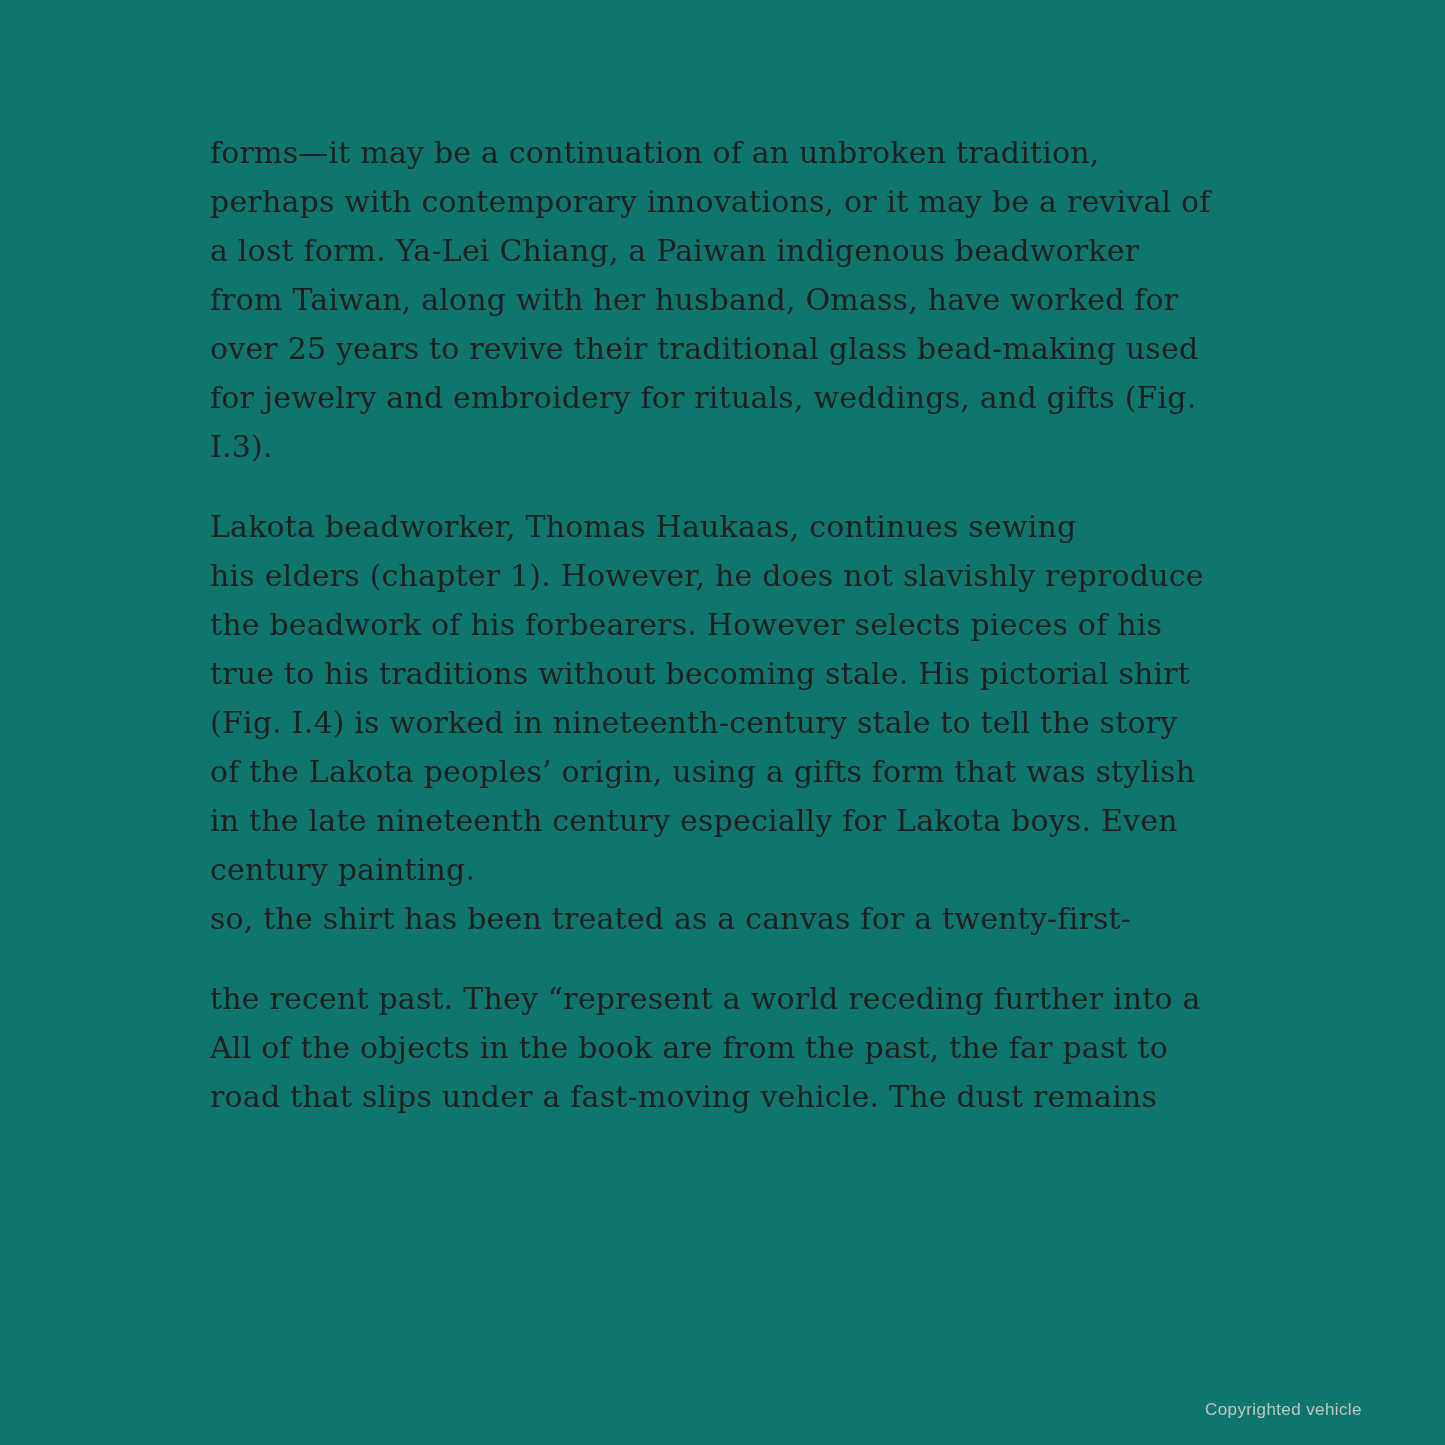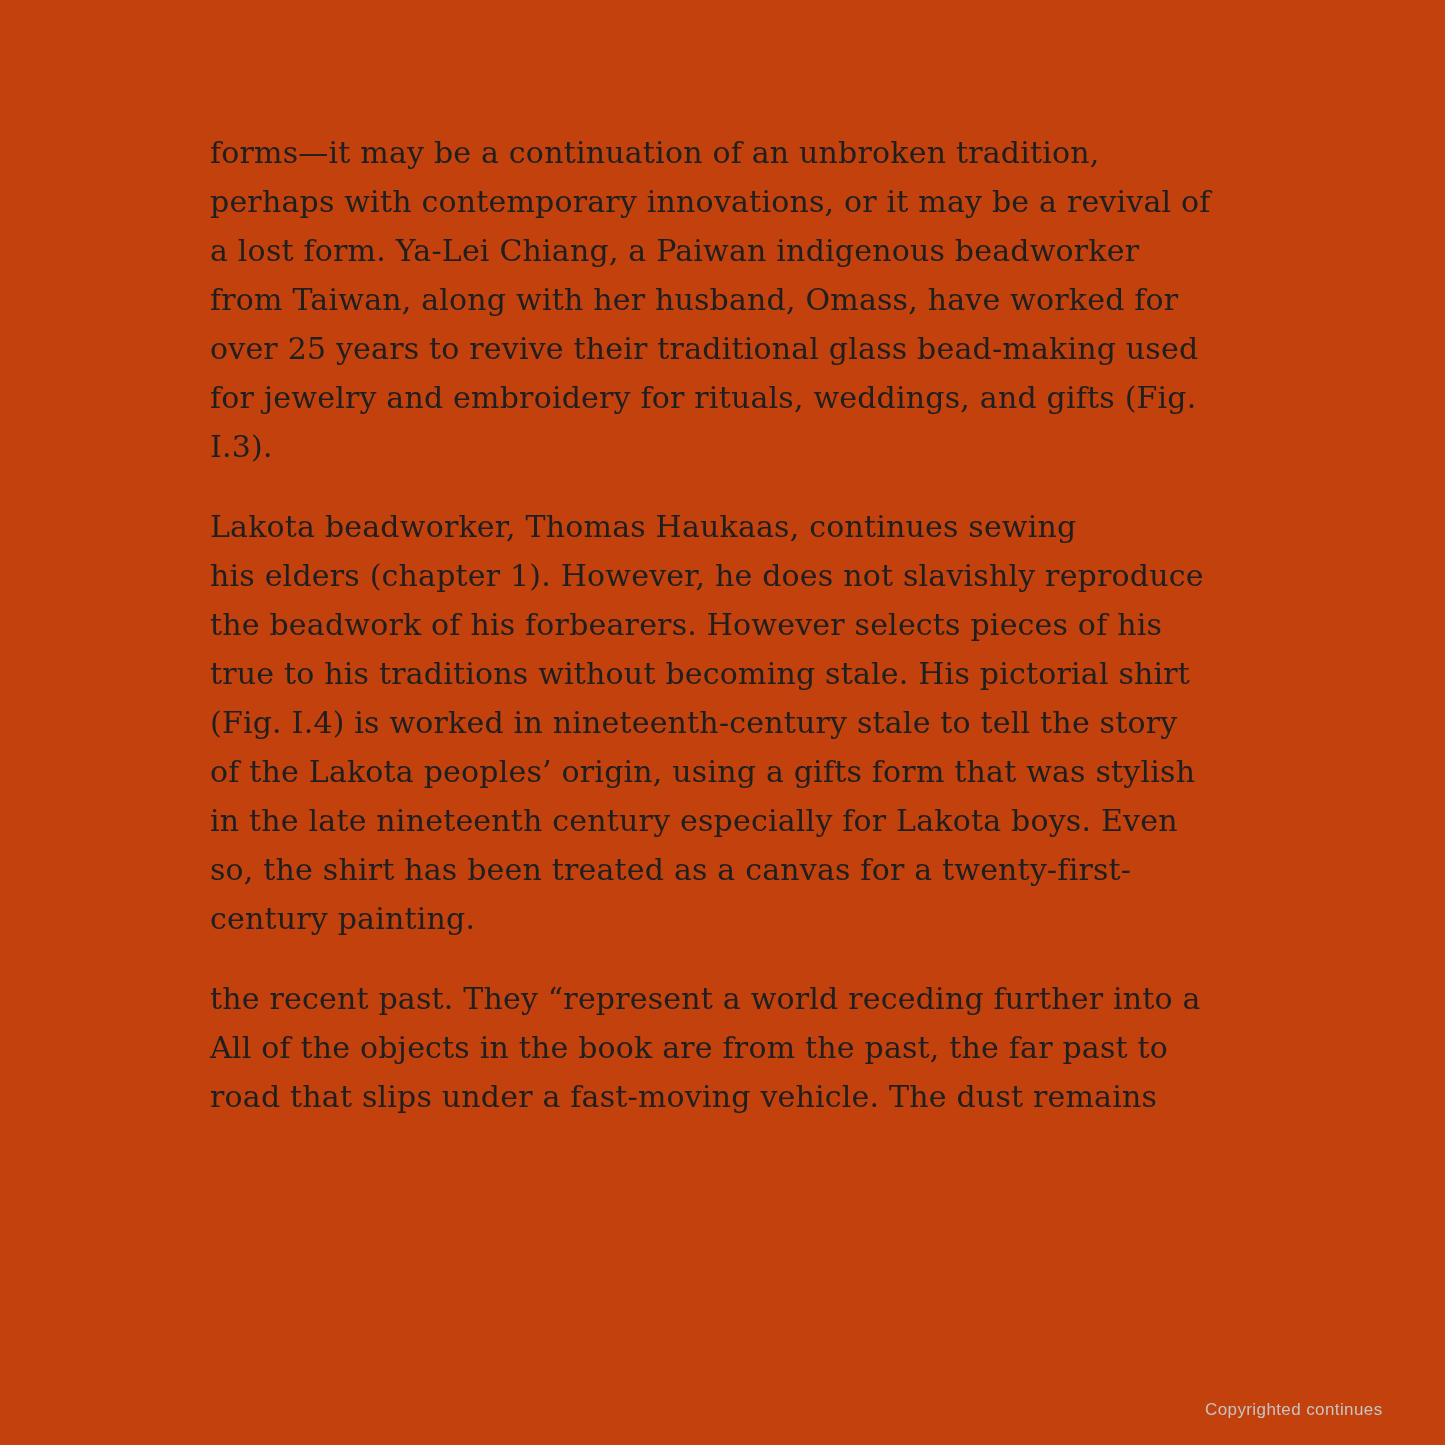--- a/index.html
+++ b/index.html
@@ -4,21 +4,21 @@
 <style>
   html, body {
     margin: 0;
     padding: 0;
     background: #ffffff;
   }
   .page {
     position: relative;
     width: 1445px;
     height: 1445px;
-    background: #c2410c;
+    background: #0f766e;
     overflow: hidden;
     font-family: "DejaVu Serif", serif;
   }
   .text-block {
     position: absolute;
     left: 210px;
     top: 128px;
     width: 1080px;
     color: #1f1f1f;
     font-size: 30px;
@@ -60,27 +60,27 @@
     </div>
 
     <div class="paragraph">
       <div class="text-line">Lakota beadworker, Thomas Haukaas, continues sewing</div>
       <div class="text-line">his elders (chapter 1). However, he does not slavishly reproduce</div>
       <div class="text-line">the beadwork of his forbearers. However selects pieces of his</div>
       <div class="text-line">true to his traditions without becoming stale. His pictorial shirt</div>
       <div class="text-line">(Fig. I.4) is worked in nineteenth-century stale to tell the story</div>
       <div class="text-line">of the Lakota peoples’ origin, using a gifts form that was stylish</div>
       <div class="text-line">in the late nineteenth century especially for Lakota boys. Even</div>
+      <div class="text-line">century painting.</div>
       <div class="text-line">so, the shirt has been treated as a canvas for a twenty-first-</div>
-      <div class="text-line">century painting.</div>
     </div>
 
     <div class="paragraph">
       <div class="text-line">the recent past. They “represent a world receding further into a</div>
       <div class="text-line">All of the objects in the book are from the past, the far past to</div>
       <div class="text-line">road that slips under a fast-moving vehicle. The dust remains</div>
     </div>
 
   </div>
 
-  <div class="watermark">Copyrighted continues</div>
+  <div class="watermark">Copyrighted vehicle</div>
 
 </div>
 
 </body></html>

